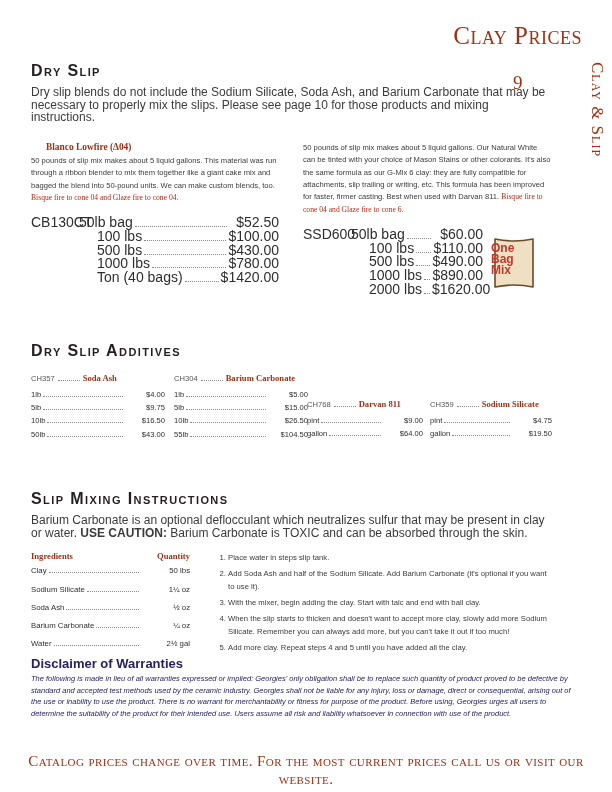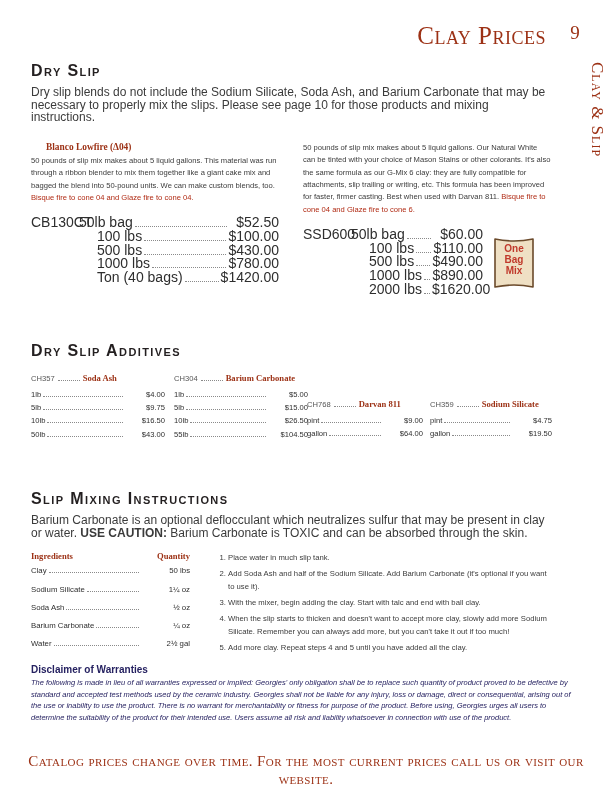--- a/index.html
+++ b/index.html
@@ -23,22 +23,23 @@
     height: 792px;
     box-sizing: border-box;
   }
 
   
   .page-header {
     position: absolute;
     top: 22px;
     right: 30px;
     display: flex;
-    align-items: flex-start;
+    align-items: center;
     gap: 22px;
+    flex-direction: column;
   }
   .page-title {
     font-family: "Liberation Serif", serif;
     font-variant: small-caps;
     font-size: 25px;
     letter-spacing: 0.5px;
     color: #9c3115;
     white-space: nowrap;
   }
   .page-number {
@@ -115,20 +116,21 @@
     margin: 0 0 3px 15px;
   }
   .product-desc {
     font-size: 7.6px;
     line-height: 12.4px;
     color: #3b3b3b;
     margin: 0;
   }
   .fire-note {
     color: #b02a13;
+    font-family: Liberation Serif, serif;
   }
 
   
   .price-list {
     margin-top: 12px;
     font-size: 14px;
     color: #2e2e2e;
     line-height: 13.6px;
   }
   .price-row {
@@ -162,22 +164,21 @@
     top: 93px;
     width: 46px;
     height: 56px;
   }
   .bag-mix svg { display: block; }
   .bag-text {
     position: absolute;
     left: 0;
     top: 8px;
     width: 46px;
-    text-align: center;
-    font-size: 10px;
+    font-size: 12px;
     line-height: 11px;
     color: #c0392b;
     font-weight: bold;
   }
 
   
   .additives-wrap { margin-top: 46px; }
   .additives-grid {
     margin-top: 12px;
     position: relative;
@@ -285,22 +286,22 @@
   ol.steps li { margin-bottom: 2.5px; }
 
   
   .disclaimer {
     position: absolute;
     left: 31px;
     top: 648px;
     width: 548px;
   }
   .disclaimer h4 {
-    margin: 16px 0 2px 0;
-    font-size: 10px;
+    margin: 8px 0 2px 0;
+    font-size: 13px;
     font-weight: bold;
     color: #262261;
     font-style: normal;
   }
   .disclaimer p {
     margin: 0;
     font-size: 7.5px;
     line-height: 11.6px;
     font-style: italic;
     color: #262261;
@@ -589,21 +590,21 @@
                     <span class="t">Water</span>
                     <span class="d"></span>
                   </span>
               </td>
               <td class="qt">2½ gal</td>
             </tr>
           </tbody>
         </table>
 
         <ol class="steps">
-          <li>Place water in much slip tank.</li>
+          <li>Place water in steps slip tank.</li>
           <li>Add Soda Ash and half of the Sodium Silicate. Add Barium Carbonate (it's optional if you want to use it).</li>
           <li>With the mixer, begin adding the clay. Start with talc and end with ball clay.</li>
           <li>When the slip starts to thicken and doesn't want to accept more clay, slowly add more Sodium Silicate. Remember you can always add more, but you can't take it out if too much!</li>
           <li>Add more clay. Repeat steps 4 and 5 until you have added all the clay.</li>
         </ol>
 
       </div>
     </section>
 
   </div>

